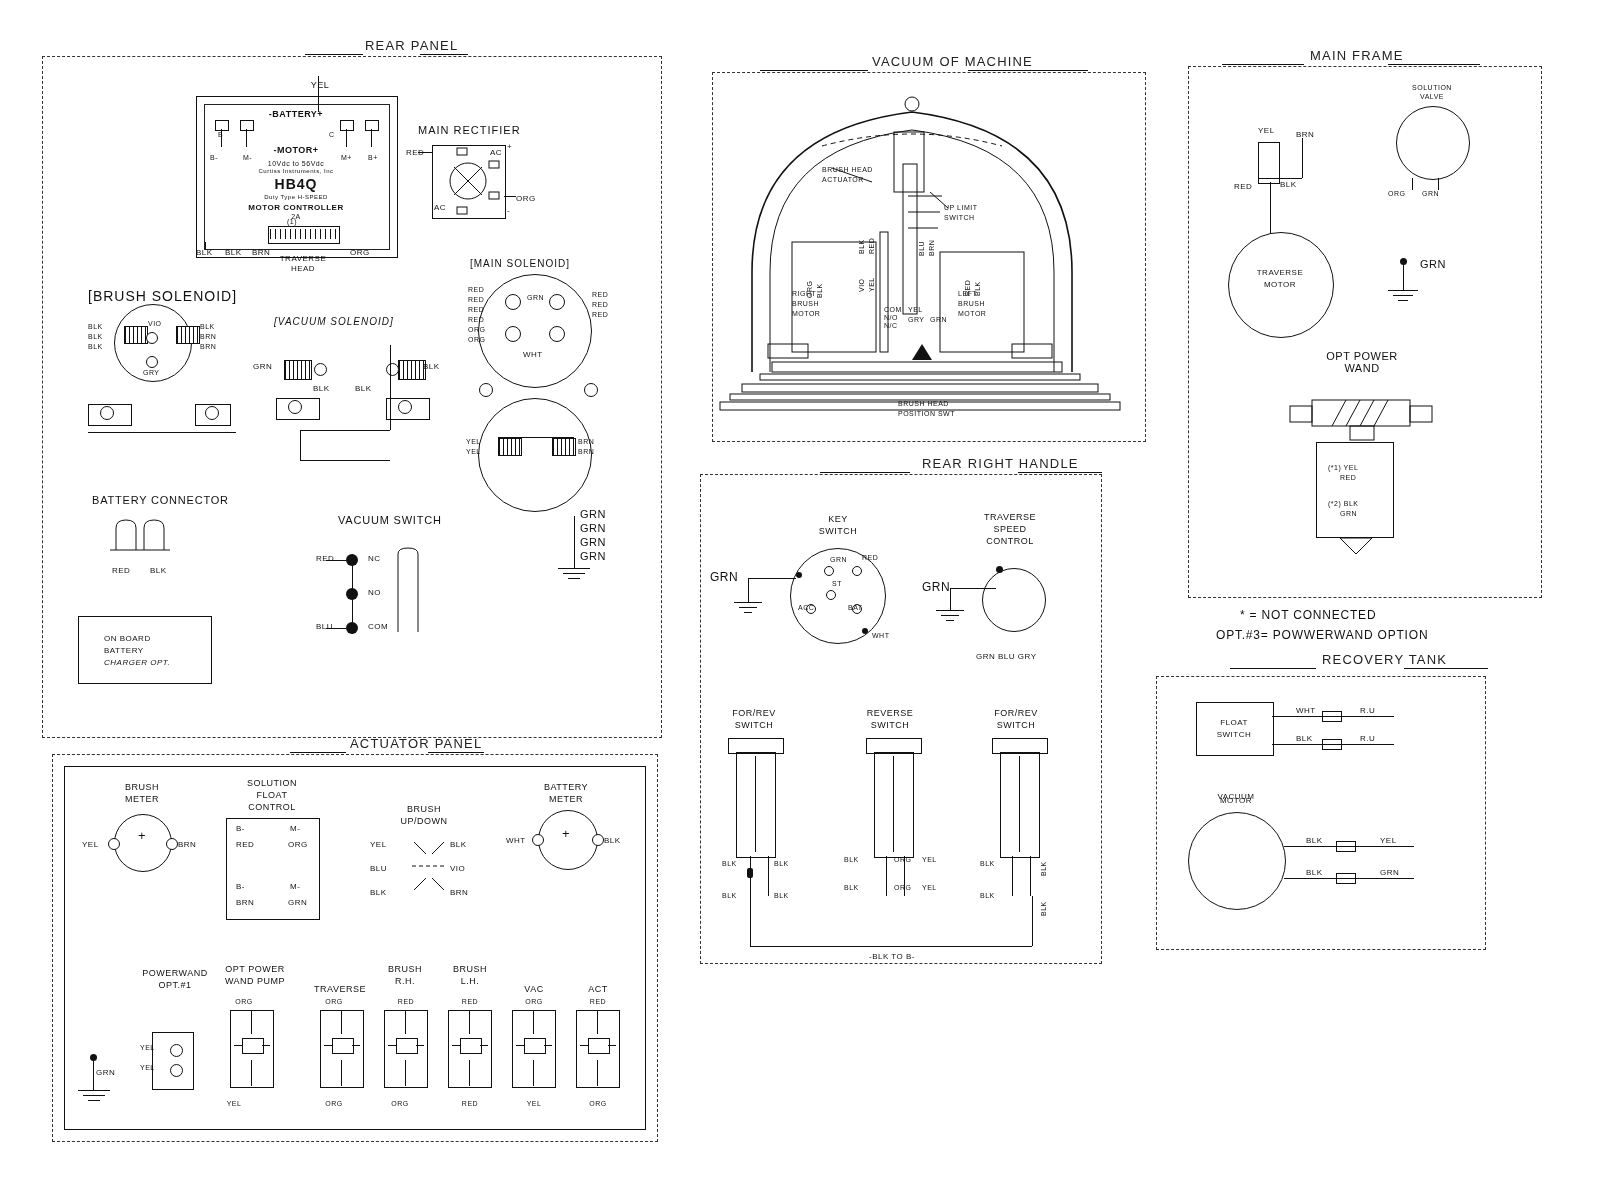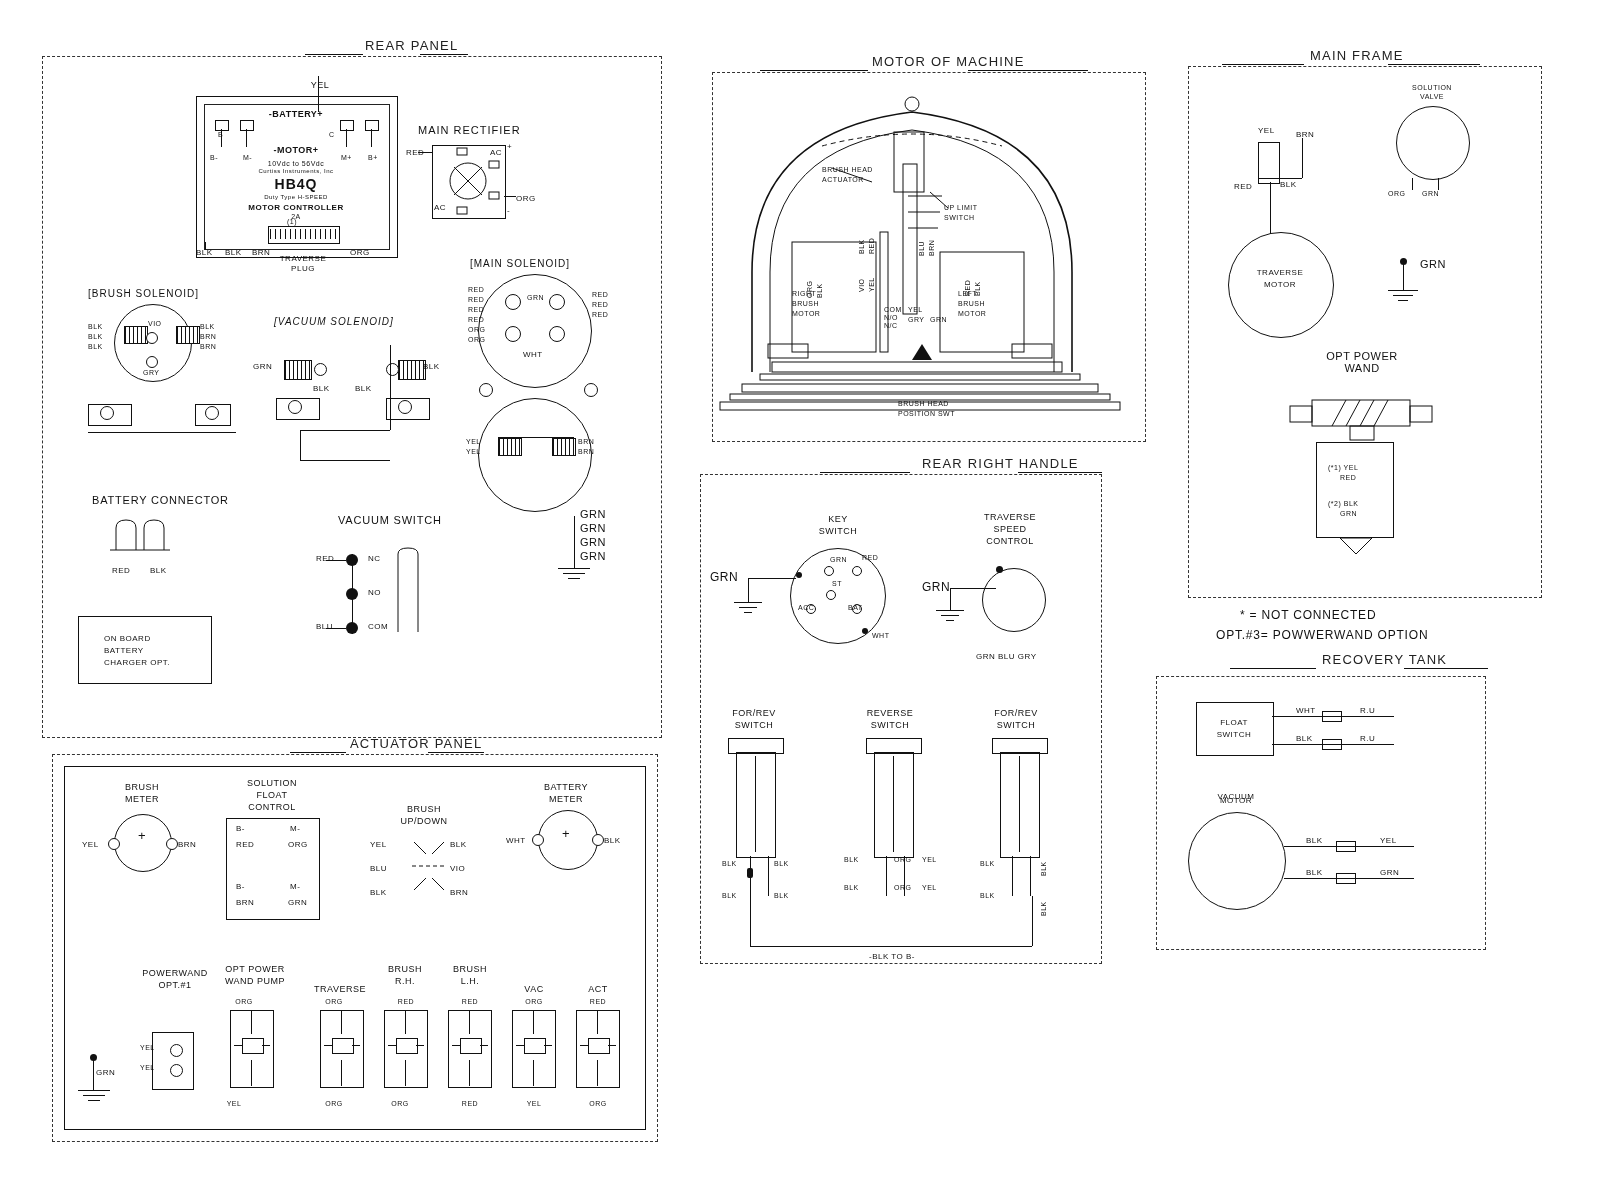--- a/index.html
+++ b/index.html
@@ -60,21 +60,21 @@
   <div class="lbl xs" style="left:243px;top:154px;">M-</div>
   <div class="lbl xs" style="left:341px;top:154px;">M+</div>
   <div class="lbl xs" style="left:368px;top:154px;">B+</div>
   <div class="ln v" style="left:318px;top:76px;height:36px;"></div>
   <div class="lbl c" style="left:320px;top:80px;">YEL</div>
 
   <div class="box" style="left:268px;top:226px;width:70px;height:16px;"></div>
   <div style="position:absolute;left:270px;top:229px;width:66px;height:10px;background:repeating-linear-gradient(90deg,#111 0 1px,#fff 1px 5px);"></div>
   <div class="lbl xs" style="left:287px;top:218px;">(1)</div>
   <div class="lbl s c" style="left:303px;top:254px;">TRAVERSE</div>
-  <div class="lbl s c" style="left:303px;top:264px;">PLUG</div>
+  <div class="lbl s c" style="left:303px;top:264px;">HEAD</div>
   <div class="ln v" style="left:205px;top:242px;height:8px;"></div>
   <div class="lbl s" style="left:196px;top:248px;">BLK</div>
   <div class="lbl s" style="left:225px;top:248px;">BLK</div>
   <div class="lbl s" style="left:252px;top:248px;">BRN</div>
   <div class="lbl s" style="left:350px;top:248px;">ORG</div>
 
   <div class="lbl" style="left:418px;top:124px;font-size:11px;letter-spacing:1px;">MAIN RECTIFIER</div>
   <div class="box" style="left:432px;top:145px;width:72px;height:72px;"></div>
   <svg width="120" height="100" style="left:432px;top:145px;">
     <circle cx="36" cy="36" r="18" fill="none" stroke="#111"></circle>
@@ -87,21 +87,21 @@
   </svg>
   <div class="lbl s" style="left:406px;top:148px;">RED</div>
   <div class="lbl s" style="left:490px;top:148px;">AC</div>
   <div class="lbl s" style="left:434px;top:203px;">AC</div>
   <div class="lbl s" style="left:516px;top:194px;">ORG</div>
   <div class="lbl s" style="left:507px;top:142px;">+</div>
   <div class="lbl s" style="left:507px;top:206px;">-</div>
   <div class="ln h" style="left:418px;top:152px;width:14px;"></div>
   <div class="ln h" style="left:504px;top:196px;width:12px;"></div>
 
-  <div class="lbl" style="left:88px;top:288px;font-size:10px;letter-spacing:1px;">[BRUSH SOLENOID]</div>
+  <div class="lbl" style="left:88px;top:288px;font-size:14px;letter-spacing:1px;">[BRUSH SOLENOID]</div>
   <div class="circ" style="left:114px;top:304px;width:76px;height:76px;"></div>
   <div class="coil" style="left:124px;top:326px;width:22px;height:16px;"></div>
   <div class="coil" style="left:176px;top:326px;width:22px;height:16px;"></div>
   <div class="term" style="left:146px;top:332px;width:10px;height:10px;"></div>
   <div class="term" style="left:146px;top:356px;width:10px;height:10px;"></div>
   <div class="lbl xs" style="left:148px;top:320px;">VIO</div>
   <div class="lbl xs" style="left:143px;top:369px;">GRY</div>
   <div class="lbl xs" style="left:88px;top:323px;">BLK</div>
   <div class="lbl xs" style="left:88px;top:333px;">BLK</div>
   <div class="lbl xs" style="left:88px;top:343px;">BLK</div>
@@ -191,21 +191,21 @@
   <div class="lbl s" style="left:368px;top:554px;">NC</div>
   <div class="lbl s" style="left:368px;top:588px;">NO</div>
   <div class="lbl s" style="left:368px;top:622px;">COM</div>
   <svg width="60" height="80" style="left:396px;top:548px;">
     <path d="M2 84 L2 6 Q2 0 12 0 Q22 0 22 6 L22 84" fill="none" stroke="#111"></path>
   </svg>
 
   <div class="box" style="left:78px;top:616px;width:132px;height:66px;"></div>
   <div class="lbl s" style="left:104px;top:634px;">ON BOARD</div>
   <div class="lbl s" style="left:104px;top:646px;">BATTERY</div>
-  <div class="lbl s" style="left:104px;top:658px;">CHARGER OPT.</div>
+  <div class="lbl s" style="left:104px;top:658px;font-style:italic;">CHARGER OPT.</div>
 
   <div class="ptitle" style="left:350px;top:736px;">ACTUATOR PANEL</div>
   <div class="ln h" style="left:290px;top:752px;width:56px;"></div>
   <div class="ln h" style="left:428px;top:752px;width:56px;"></div>
   <div class="panel" style="left:52px;top:754px;width:604px;height:386px;"></div>
   <div class="box" style="left:64px;top:766px;width:580px;height:362px;border-style:solid;border-color:#111;"></div>
 
   <div class="lbl c" style="left:142px;top:782px;">BRUSH</div>
   <div class="lbl c" style="left:142px;top:794px;">METER</div>
   <div class="circ" style="left:114px;top:814px;width:56px;height:56px;"></div>
@@ -326,21 +326,21 @@
   <div class="ln h" style="left:608px;top:1045px;width:8px;"></div>
   <div class="ln v" style="left:597px;top:1060px;height:26px;"></div>
 
   <div class="lbl xs c" style="left:234px;top:1100px;">YEL</div>
   <div class="lbl xs c" style="left:334px;top:1100px;">ORG</div>
   <div class="lbl xs c" style="left:400px;top:1100px;">ORG</div>
   <div class="lbl xs c" style="left:470px;top:1100px;">RED</div>
   <div class="lbl xs c" style="left:534px;top:1100px;">YEL</div>
   <div class="lbl xs c" style="left:598px;top:1100px;">ORG</div>
 
-  <div class="ptitle" style="left:872px;top:54px;">MOTOR OF MACHINE</div>
+  <div class="ptitle" style="left:872px;top:54px;">VACUUM OF MACHINE</div>
   <div class="ln h" style="left:760px;top:70px;width:108px;"></div>
   <div class="ln h" style="left:968px;top:70px;width:120px;"></div>
   <div class="panel" style="left:712px;top:72px;width:432px;height:368px;"></div>
 
   <svg width="440" height="380" style="left:712px;top:72px;">
     <path d="M40 300 L40 200 Q40 60 200 40 Q360 60 360 200 L360 300" fill="none" stroke="#111" stroke-width="1.6"></path>
     <path d="M58 300 L58 200 Q58 76 200 58 Q342 76 342 200 L342 300" fill="none" stroke="#111"></path>
     <path d="M110 74 Q200 50 290 74" fill="none" stroke="#111" stroke-dasharray="5 4"></path>
     <circle cx="200" cy="32" r="7" fill="none" stroke="#111"></circle>
     <rect x="182" y="60" width="30" height="60" fill="none" stroke="#111"></rect>

